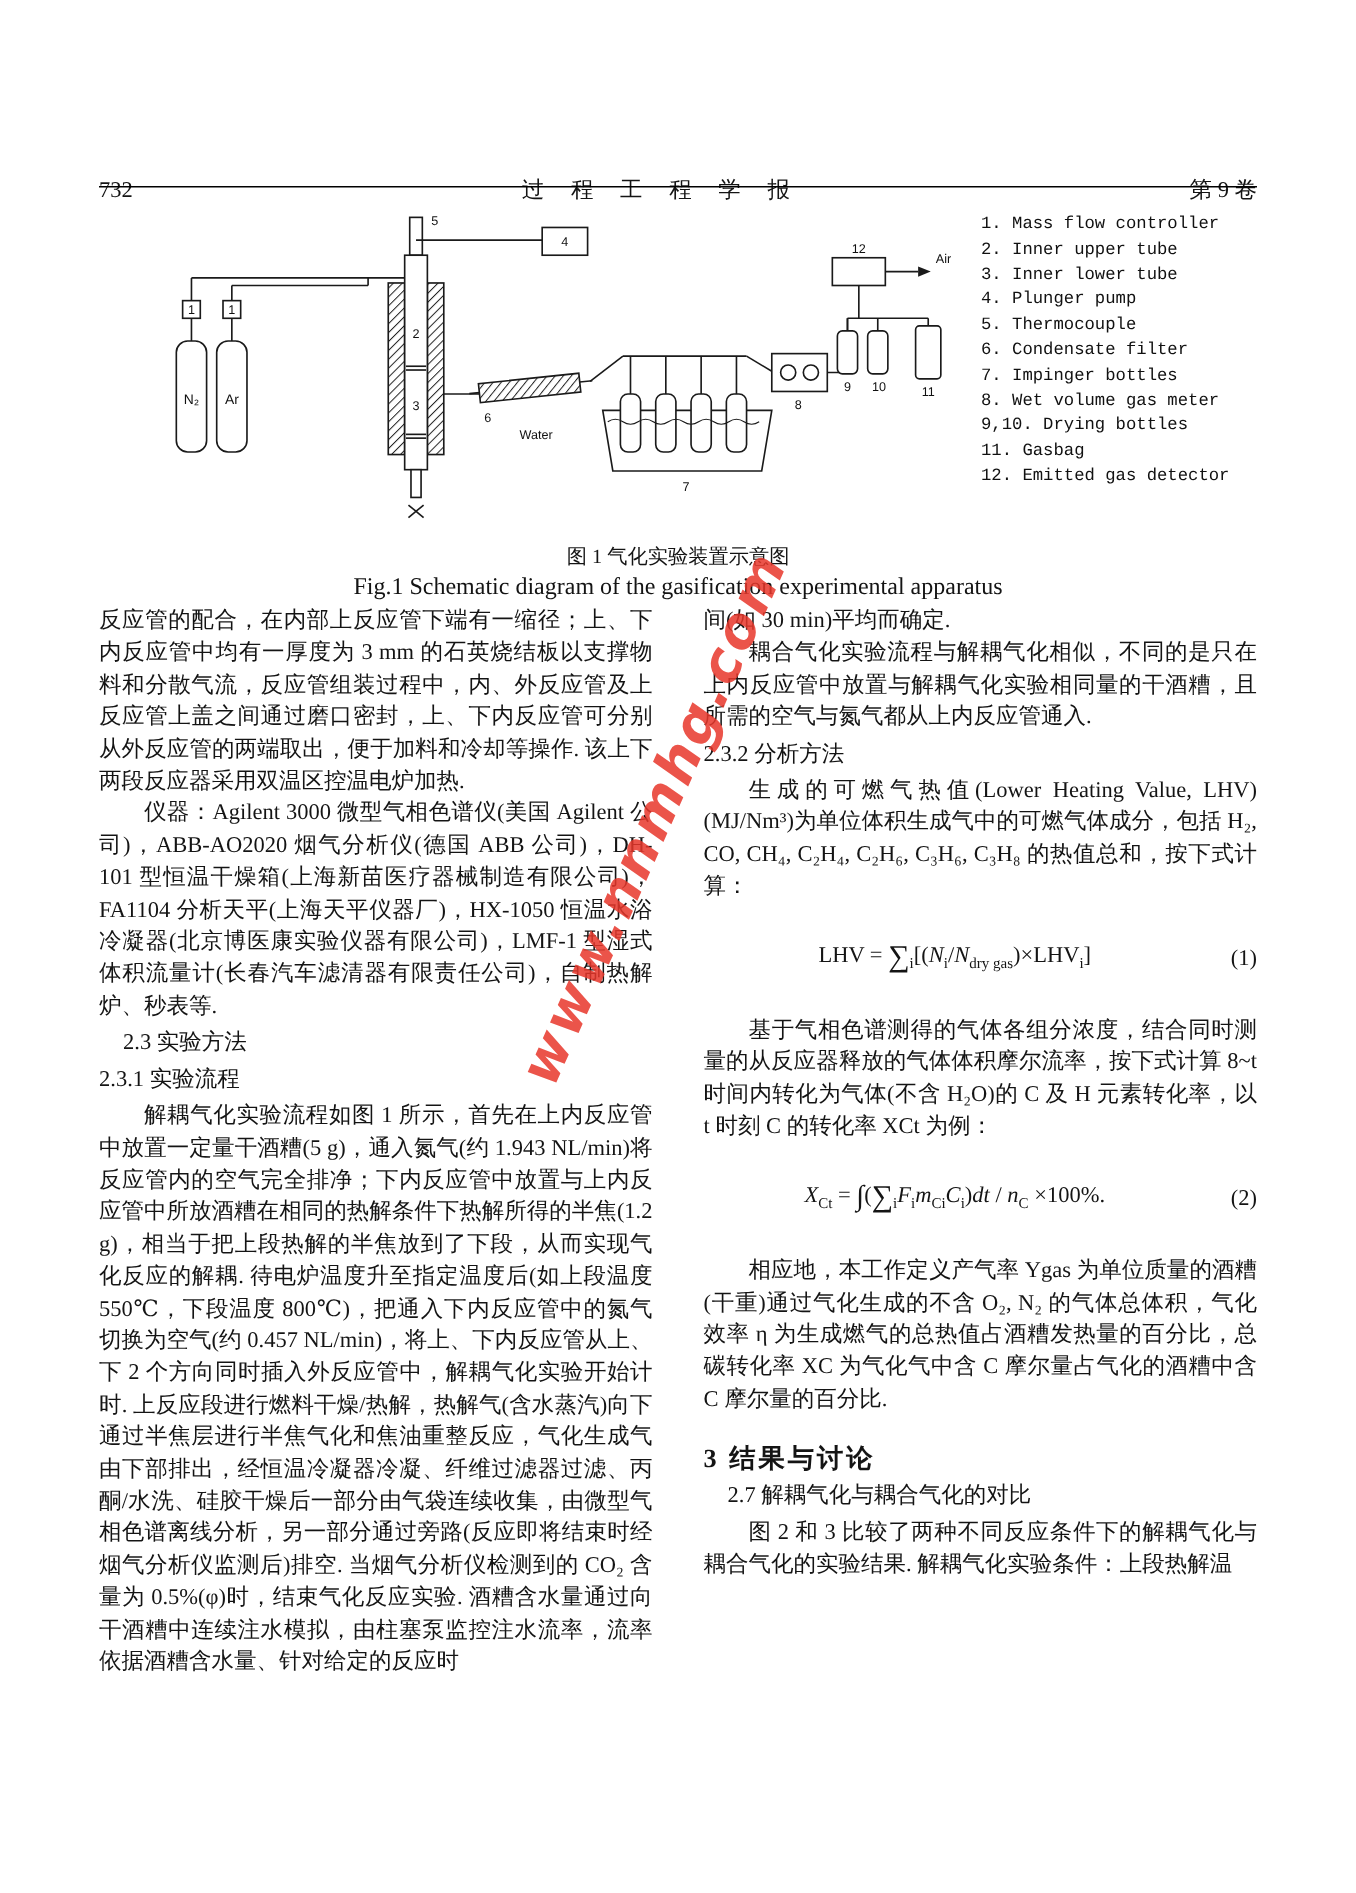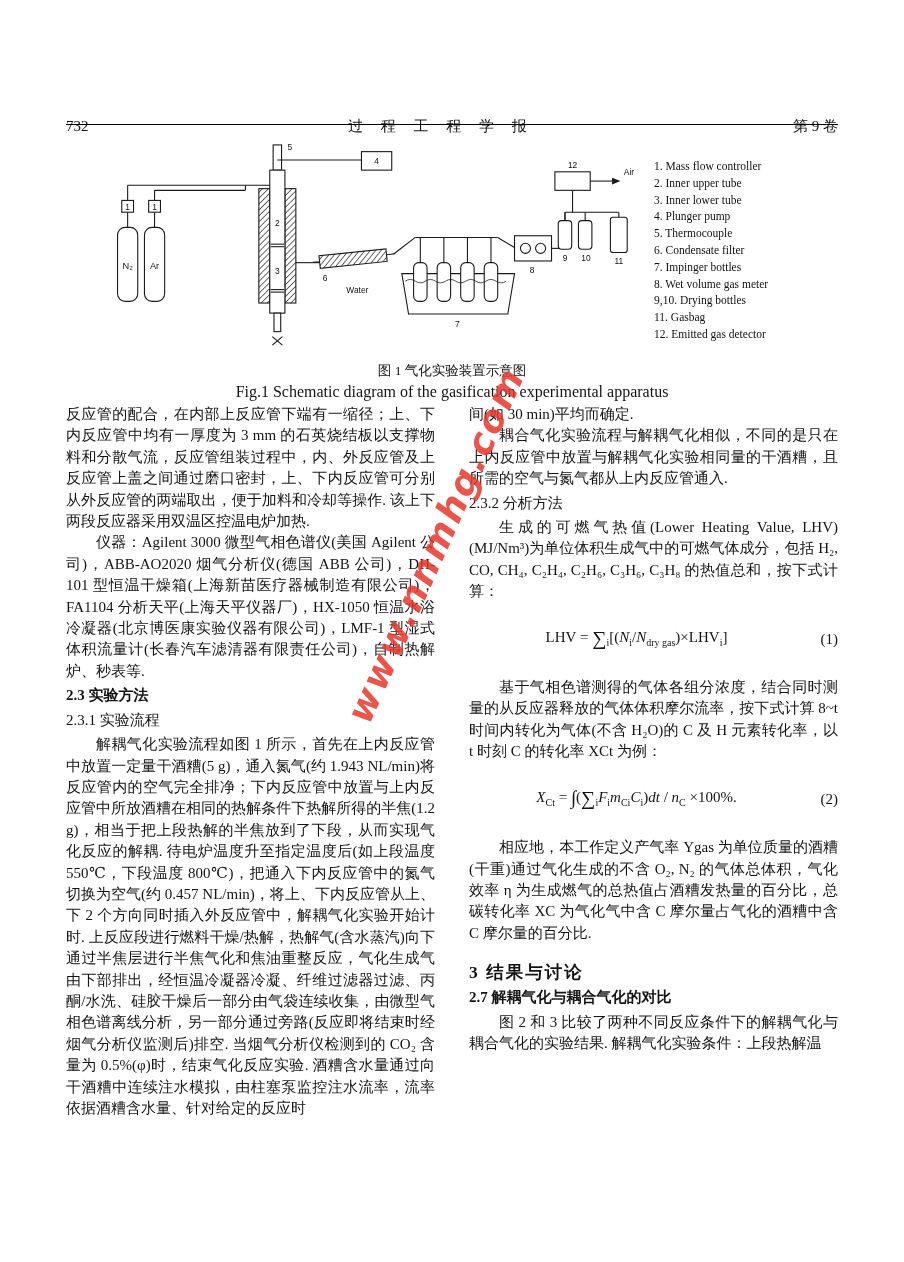--- a/index.html
+++ b/index.html
@@ -21,36 +21,36 @@
   .page-header .journal{letter-spacing:7px;margin-top:19px;}
   .header-rule{
     position:absolute;top:124px;left:66px;width:772px;
     border-bottom:1.6px solid #000;
   }
   
   .figure-block{position:absolute;top:134px;left:66px;width:772px;}
   .diagram-area{position:relative;height:224px;}
   .diagram-area svg{position:absolute;left:28px;top:2px;}
   .legend{
-    position:absolute;right:6px;top:24px;width:178px;
-    font-family:Liberation Serif, serif;
+    position:absolute;right:6px;top:8px;width:178px;
+    font-family:Liberation Mono, monospace;
     font-size:11.5px;line-height:16.8px;color:#111;margin-left:20px;
   }
   .caption{text-align:center;margin-top:4px;}
   .cap-zh{font-size:13.5px;}
   .cap-en{font-size:16px;margin-top:3px;}
   
   .body{
     position:absolute;top:404px;left:66px;width:772px;height:842px;
     display:flex;gap:34px;overflow:hidden;
   }
   .col{flex:1 1 0;overflow:hidden;font-size:15px;line-height:21.4px;text-align:justify;}
   .col p{margin:0;}
   p.indent{text-indent:2em;}
-  .h-bold{font-size:15px;font-weight:700;margin:3px 0;line-height:21.4px;}
+  .h-bold{font-size:15px;font-weight:400;margin:3px 16px;line-height:21.4px;}
   .h-plain{font-size:15px;font-weight:400;margin:3px 0;line-height:21.4px;}
   .h-section{font-size:17.5px;font-weight:700;margin:16px 0 0;line-height:24px;letter-spacing:2px;}
   
   .equation{display:flex;align-items:center;margin:24px 0;font-size:15px;}
   .eq-body{flex:1;text-align:center;white-space:nowrap;}
   .eq-num{width:34px;text-align:right;}
   .equation .var{font-style:italic;}
   .equation sub{font-size:10px;}
   .equation .bigop{font-size:20px;vertical-align:-3px;}
   .equation .intop{font-size:19px;vertical-align:-2px;}

